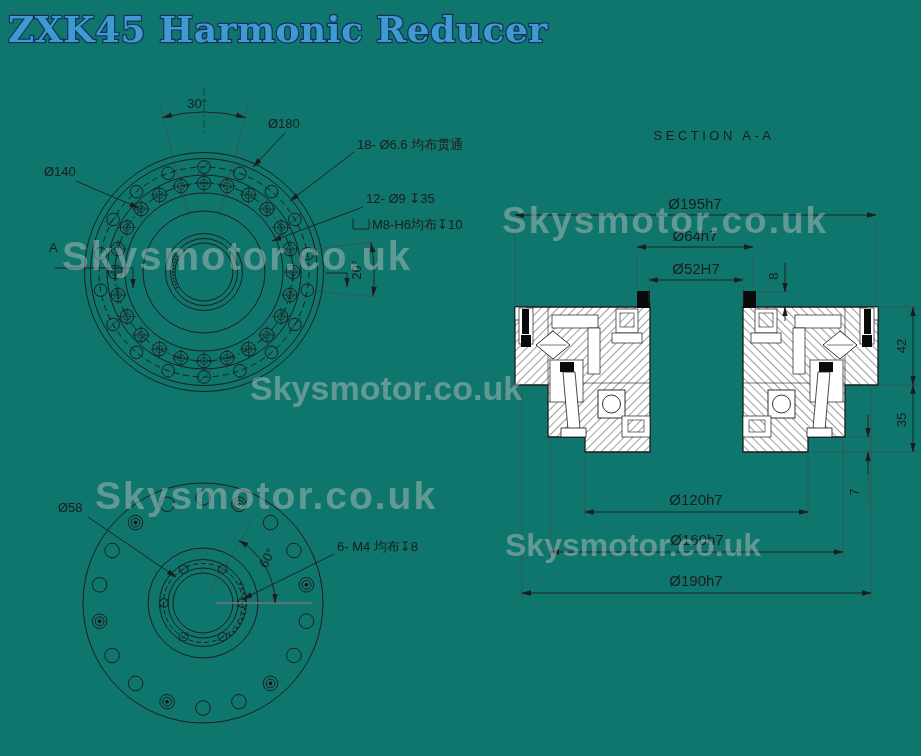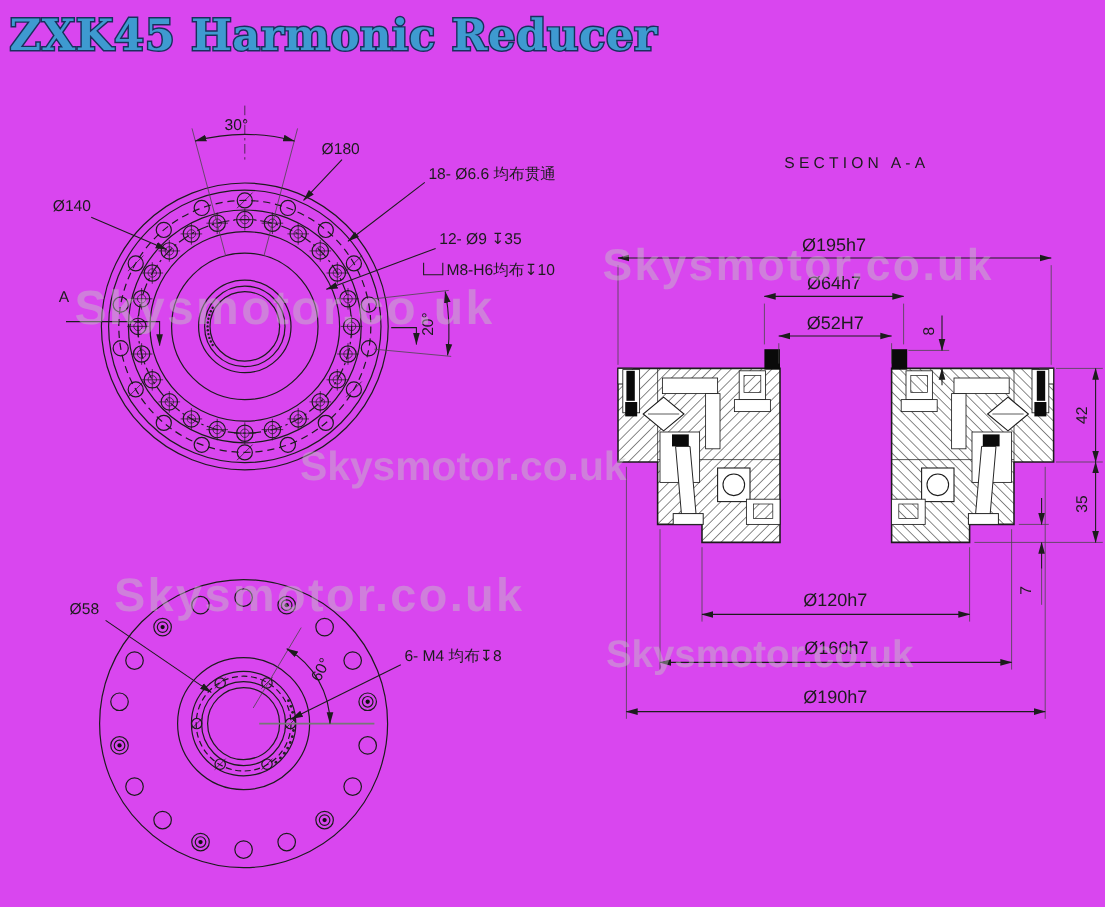--- a/index.html
+++ b/index.html
@@ -1,16 +1,16 @@
 <!DOCTYPE html>
 <html><head>
 <meta charset="utf-8">
 <style>
   html,body{margin:0;padding:0;background:#ffffff;}
-  .page{position:relative;width:921px;height:756px;background:#d946ef;overflow:hidden;
+  .page{position:relative;width:921px;height:756px;background:#0f766e;overflow:hidden;
         font-family:"Liberation Sans",sans-serif;}
   svg text{user-select:none;}
   .dim{font-family:"Liberation Sans",sans-serif;font-size:13px;fill:#1c1c1c;}
   .dimL{font-family:"Liberation Sans",sans-serif;font-size:15px;fill:#1c1c1c;}
   .wm{font-family:"Liberation Sans",sans-serif;font-weight:bold;}
   .dl{stroke:#1c1c1c;stroke-width:0.9;fill:none;}
   .xl{stroke:#474747;stroke-width:0.65;fill:none;}
   .ln{fill:none;stroke:#1c1c1c;stroke-width:1;}
   .thin{fill:none;stroke:#1c1c1c;stroke-width:0.6;}
 </style>

